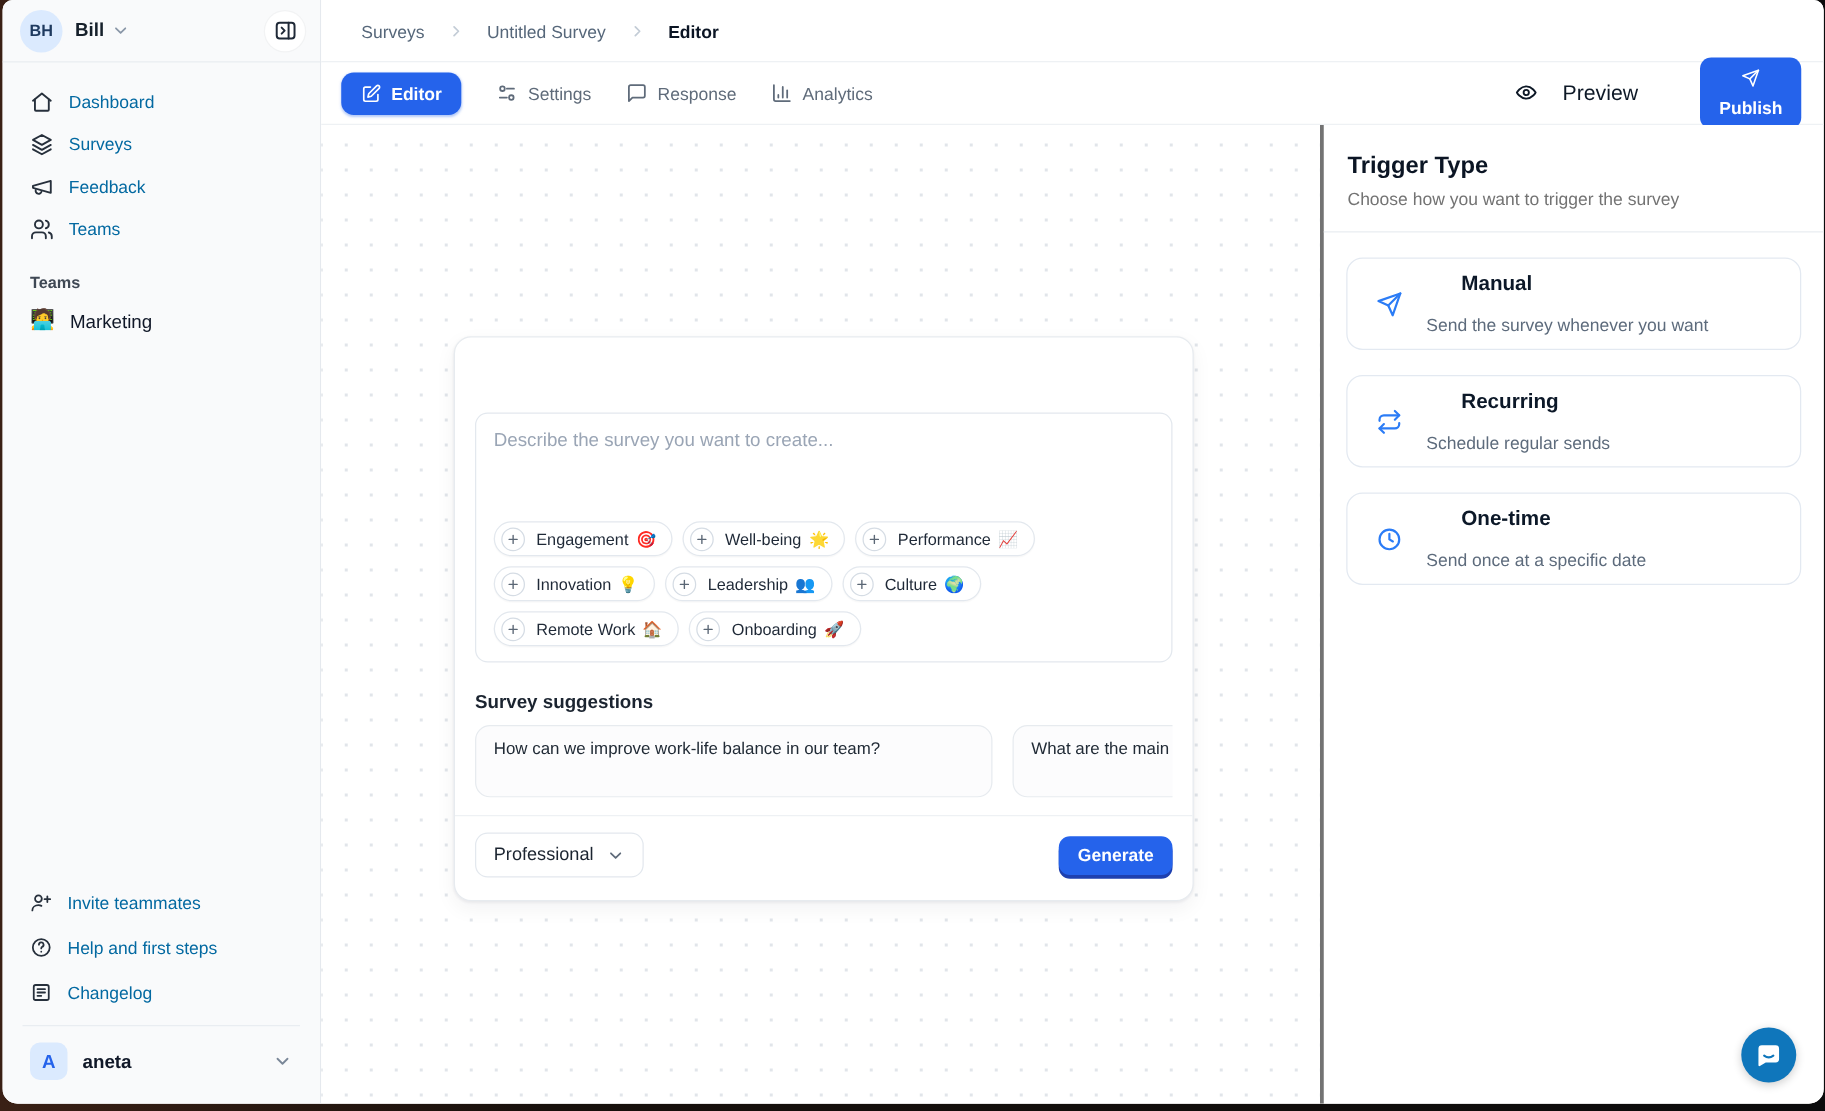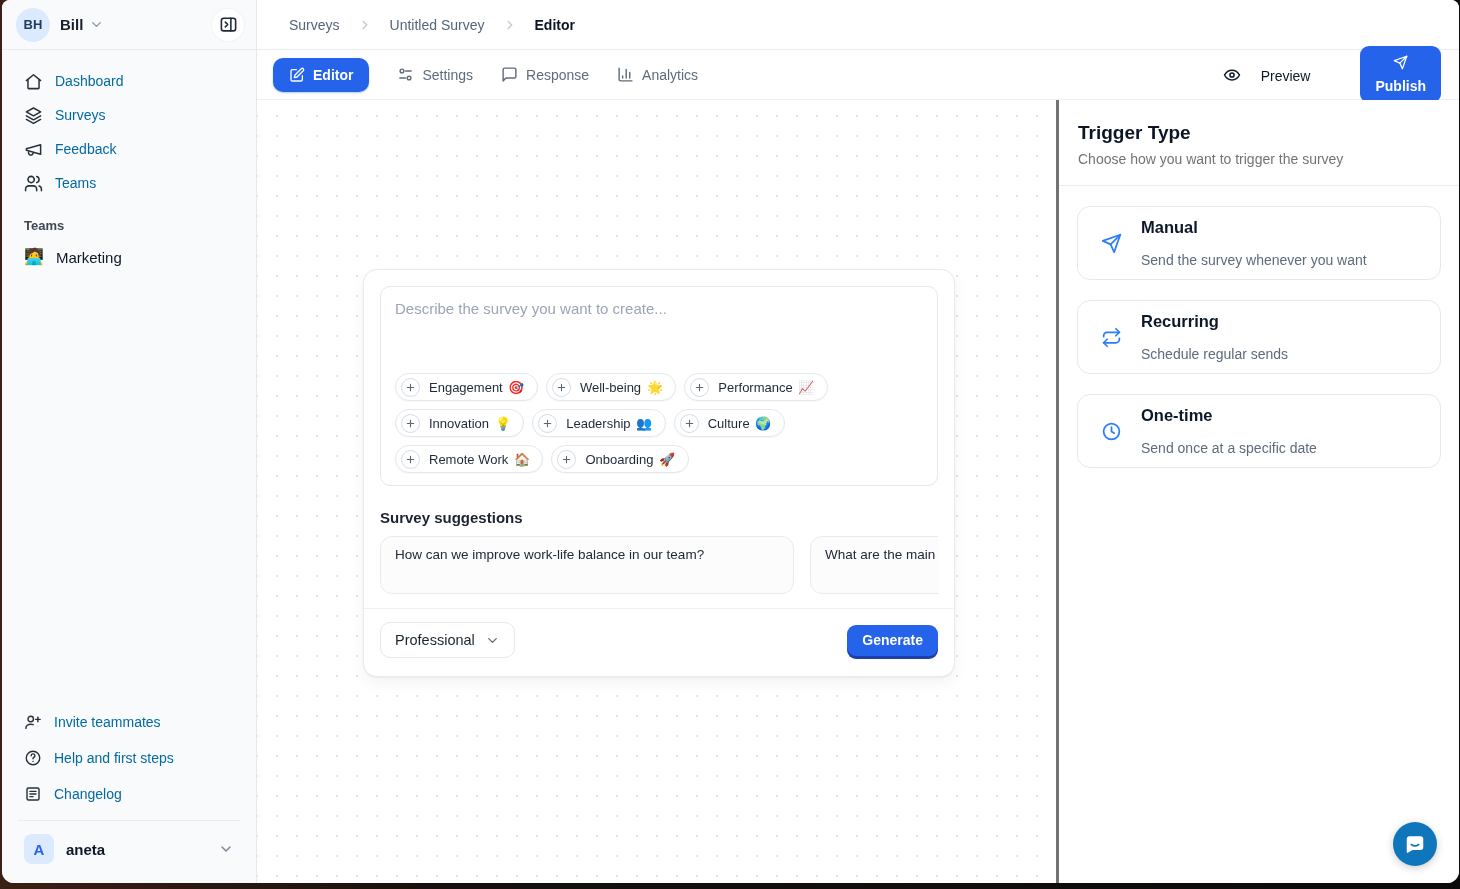--- a/index.html
+++ b/index.html
@@ -72,21 +72,21 @@
   .tab-bar {
     height:50px; flex:0 0 50px; background:#fff; display:flex; align-items:center;
     padding:0 18px 0 16px; gap:28px; border-bottom:1px solid #eef1f4;
   }
   .tab { display:flex; align-items:center; gap:8px; font-size:14px; color:#5f6b7a; cursor:pointer; }
   .tab.active {
     background:#2563eb; color:#fff; font-weight:700; border-radius:10px;
     padding:9px 16px; box-shadow:0 1px 2px rgba(37,99,235,.35);
   }
   .bar-spacer { flex:1; }
-  .preview-btn { display:flex; align-items:flex-end; gap:20px; font-size:14px; color:#0d1826; cursor:pointer; }
+  .preview-btn { display:flex; align-items:flex-start; gap:20px; font-size:17px; color:#0d1826; cursor:pointer; }
   .publish-btn {
     display:flex; align-items:center; gap:8px; background:#2563eb; color:#fff;
     font-size:14px; font-weight:700; border-radius:9px; padding:9px 15px;
     border:none; cursor:pointer; margin-left:22px;flex-direction:column;
   }
 
   .content-row { flex:1; display:flex; min-height:0; }
 
   
   .canvas {
@@ -95,21 +95,21 @@
     background-size:20px 20px; background-position:10px 6px;
   }
   .composer-card {
     width:592px; margin:169px 0 0 106px; background:#fff;
     border:1px solid #e7ebef; border-radius:14px;
     box-shadow:0 1px 2px rgba(16,24,40,.05),0 6px 16px rgba(16,24,40,.05);
     padding:16px 16px 12px;
   }
   .composer-box {
     border:1px solid #e3e8ee; border-radius:10px; height:200px; background:#fff;
-    display:flex; flex-direction:column; padding:13px 14px 12px;
+    display:flex; flex-direction:column; padding:13px 14px 12px;margin-top:44px;
   }
   .composer-input {
     border:none; outline:none; resize:none; flex:1; font-family:inherit;
     font-size:15px; color:#1f2937; background:transparent;
   }
   .composer-input::placeholder { color:#9aa5b5; }
   .chips { display:flex; flex-wrap:wrap; gap:8px 8px; margin-top:8px; }
   .chip {
     display:flex; align-items:center; height:28px; padding:0 12px 0 5px;
     border:1px solid #e3e8ee; border-radius:14px; background:#fff; cursor:pointer;
@@ -152,21 +152,21 @@
   }
   .tp-header { padding:22px 19px 18px; border-bottom:1px solid #e9edf1; }
   .tp-title { font-size:19px; font-weight:700; color:#0b1524; }
   .tp-subtitle { font-size:14px; color:#737373; margin-top:7px; }
   .tp-options { padding:20px 18px; display:flex; flex-direction:column; gap:20px; }
   .tp-card {
     display:flex; align-items:center; gap:19px; height:74px; padding:0 23px;
     border:1px solid #e3e9f1; border-radius:13px; background:#fff; cursor:pointer;
   }
   .tp-icon { color:#2b7cf6; flex:0 0 auto; }
-  .tp-card-title { font-size:16.5px; font-weight:700; color:#0c1828; }
+  .tp-card-title { font-size:16.5px; font-weight:700; color:#0c1828;margin-left:28px; }
   .tp-card-desc { font-size:14px; color:#5d6b7c; margin-top:15px; }
 
   
   .chat-launcher {
     position:absolute; right:22px; bottom:17px; width:44px; height:44px;
     border-radius:50%; background:#0f76bb; display:flex; align-items:center;
     justify-content:center; cursor:pointer; box-shadow:0 2px 8px rgba(0,0,0,.2);
   }
 </style>
 </head>

